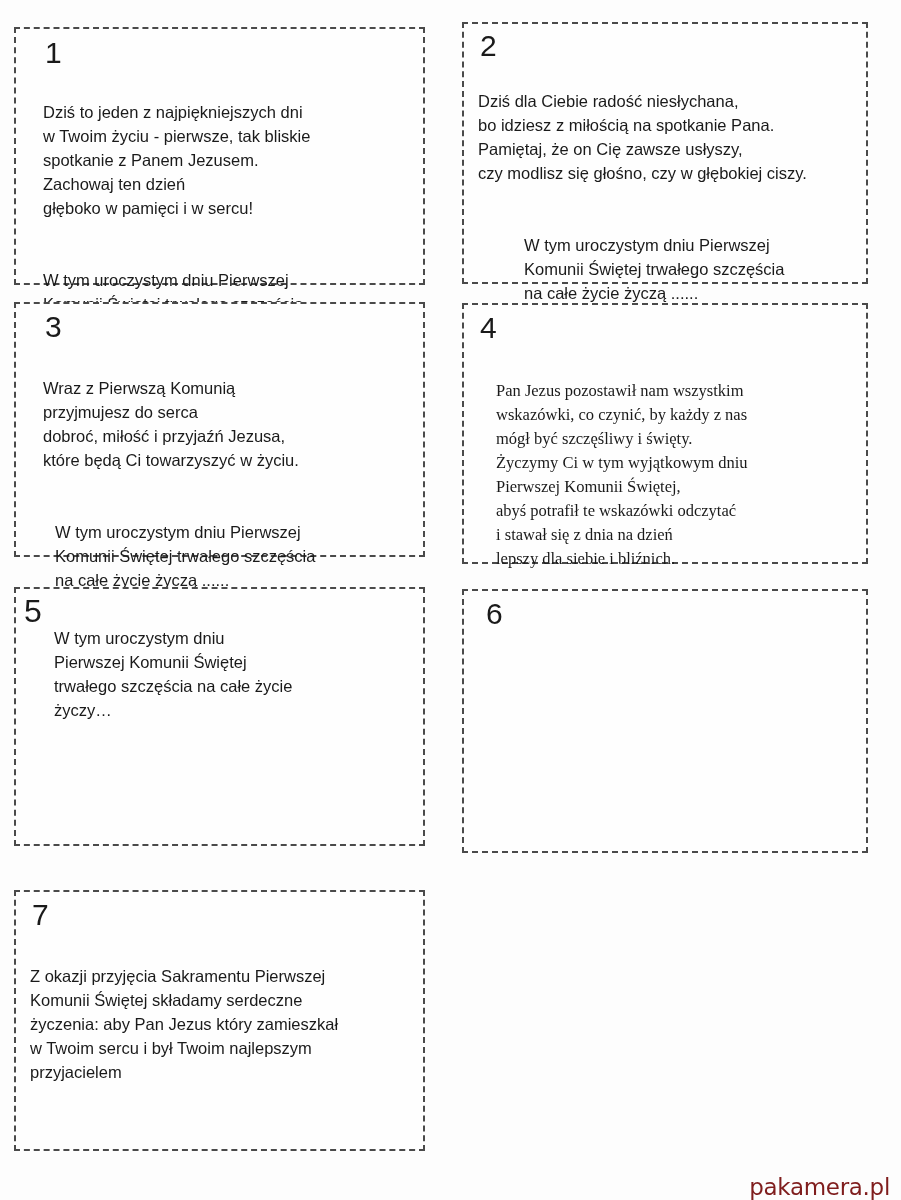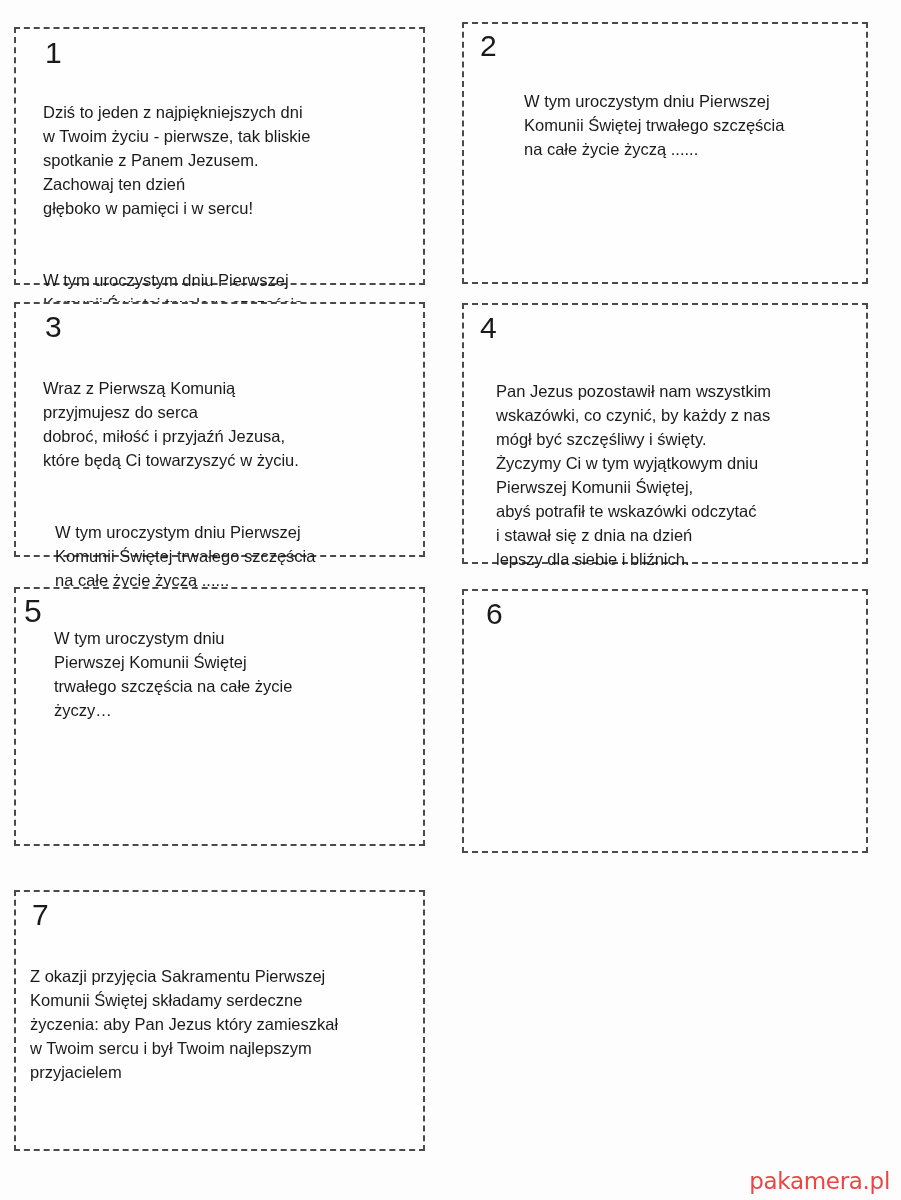--- a/index.html
+++ b/index.html
@@ -73,39 +73,39 @@
   #card-1 .card-number { left: 29px; top: 9px; }
   #card-1 .card-body   { left: 27px; top: 47px; width: 375px; }
 
   #card-2 .card-number { left: 16px; top: 7px; }
   #card-2 .card-body   { left: 14px; top: 41px; width: 395px; }
 
   #card-3 .card-number { left: 29px; top: 8px; }
   #card-3 .card-body   { left: 27px; top: 48px; width: 375px; }
 
   #card-4 .card-number { left: 16px; top: 8px; }
-  #card-4 .card-body   { left: 32px; top: 50px; width: 375px; }
+  #card-4 .card-body   { left: 32px; top: 50px; width: 375px; font-family: Liberation Serif, serif; }
 
   #card-5 .card-number { left: 8px;  top: 7px; font-size: 32px; }
   #card-5 .card-body   { left: 38px; top: 13px; width: 370px; }
 
   #card-6 .card-number { left: 22px; top: 8px; }
   #card-6 .card-body   { left: 32px; top: 52px; width: 378px; }
 
   #card-7 .card-number { left: 16px; top: 8px; }
   #card-7 .card-body   { left: 14px; top: 48px; width: 395px; }
 
   .watermark {
     position: absolute;
     right: 11px;
-    bottom: 6px;
+    bottom: 0;
     font-family: "DejaVu Sans", sans-serif;
     font-size: 23px;
     letter-spacing: -0.3px;
-    color: #ef4444;
+    color: #7f1d1d;
     font-weight: 400;
     user-select: none;
   }
 </style>
 </head>
 <body>
 
 <div class="sheet">
 
   <div class="card" id="card-1">
@@ -118,20 +118,24 @@
 głęboko w pamięci i w sercu!</p>
       <p class="para">W tym uroczystym dniu Pierwszej
 Komunii Świętej trwałego szczęścia
 na całe życie życzą ......</p>
     </div>
   </div>
 
   <div class="card" id="card-2">
     <div class="card-number">2</div>
     <div class="card-body">
+      <p class="para">Dziś dla Ciebie radość niesłychana,
+bo idziesz z miłością na spotkanie Pana.
+Pamiętaj, że on Cię zawsze usłyszy,
+czy modlisz się głośno, czy w głębokiej ciszy.</p>
       <p class="para indent-2">W tym uroczystym dniu Pierwszej
 Komunii Świętej trwałego szczęścia
 na całe życie życzą ......</p>
     </div>
   </div>
 
   <div class="card" id="card-3">
     <div class="card-number">3</div>
     <div class="card-body">
       <p class="para">Wraz z Pierwszą Komunią

